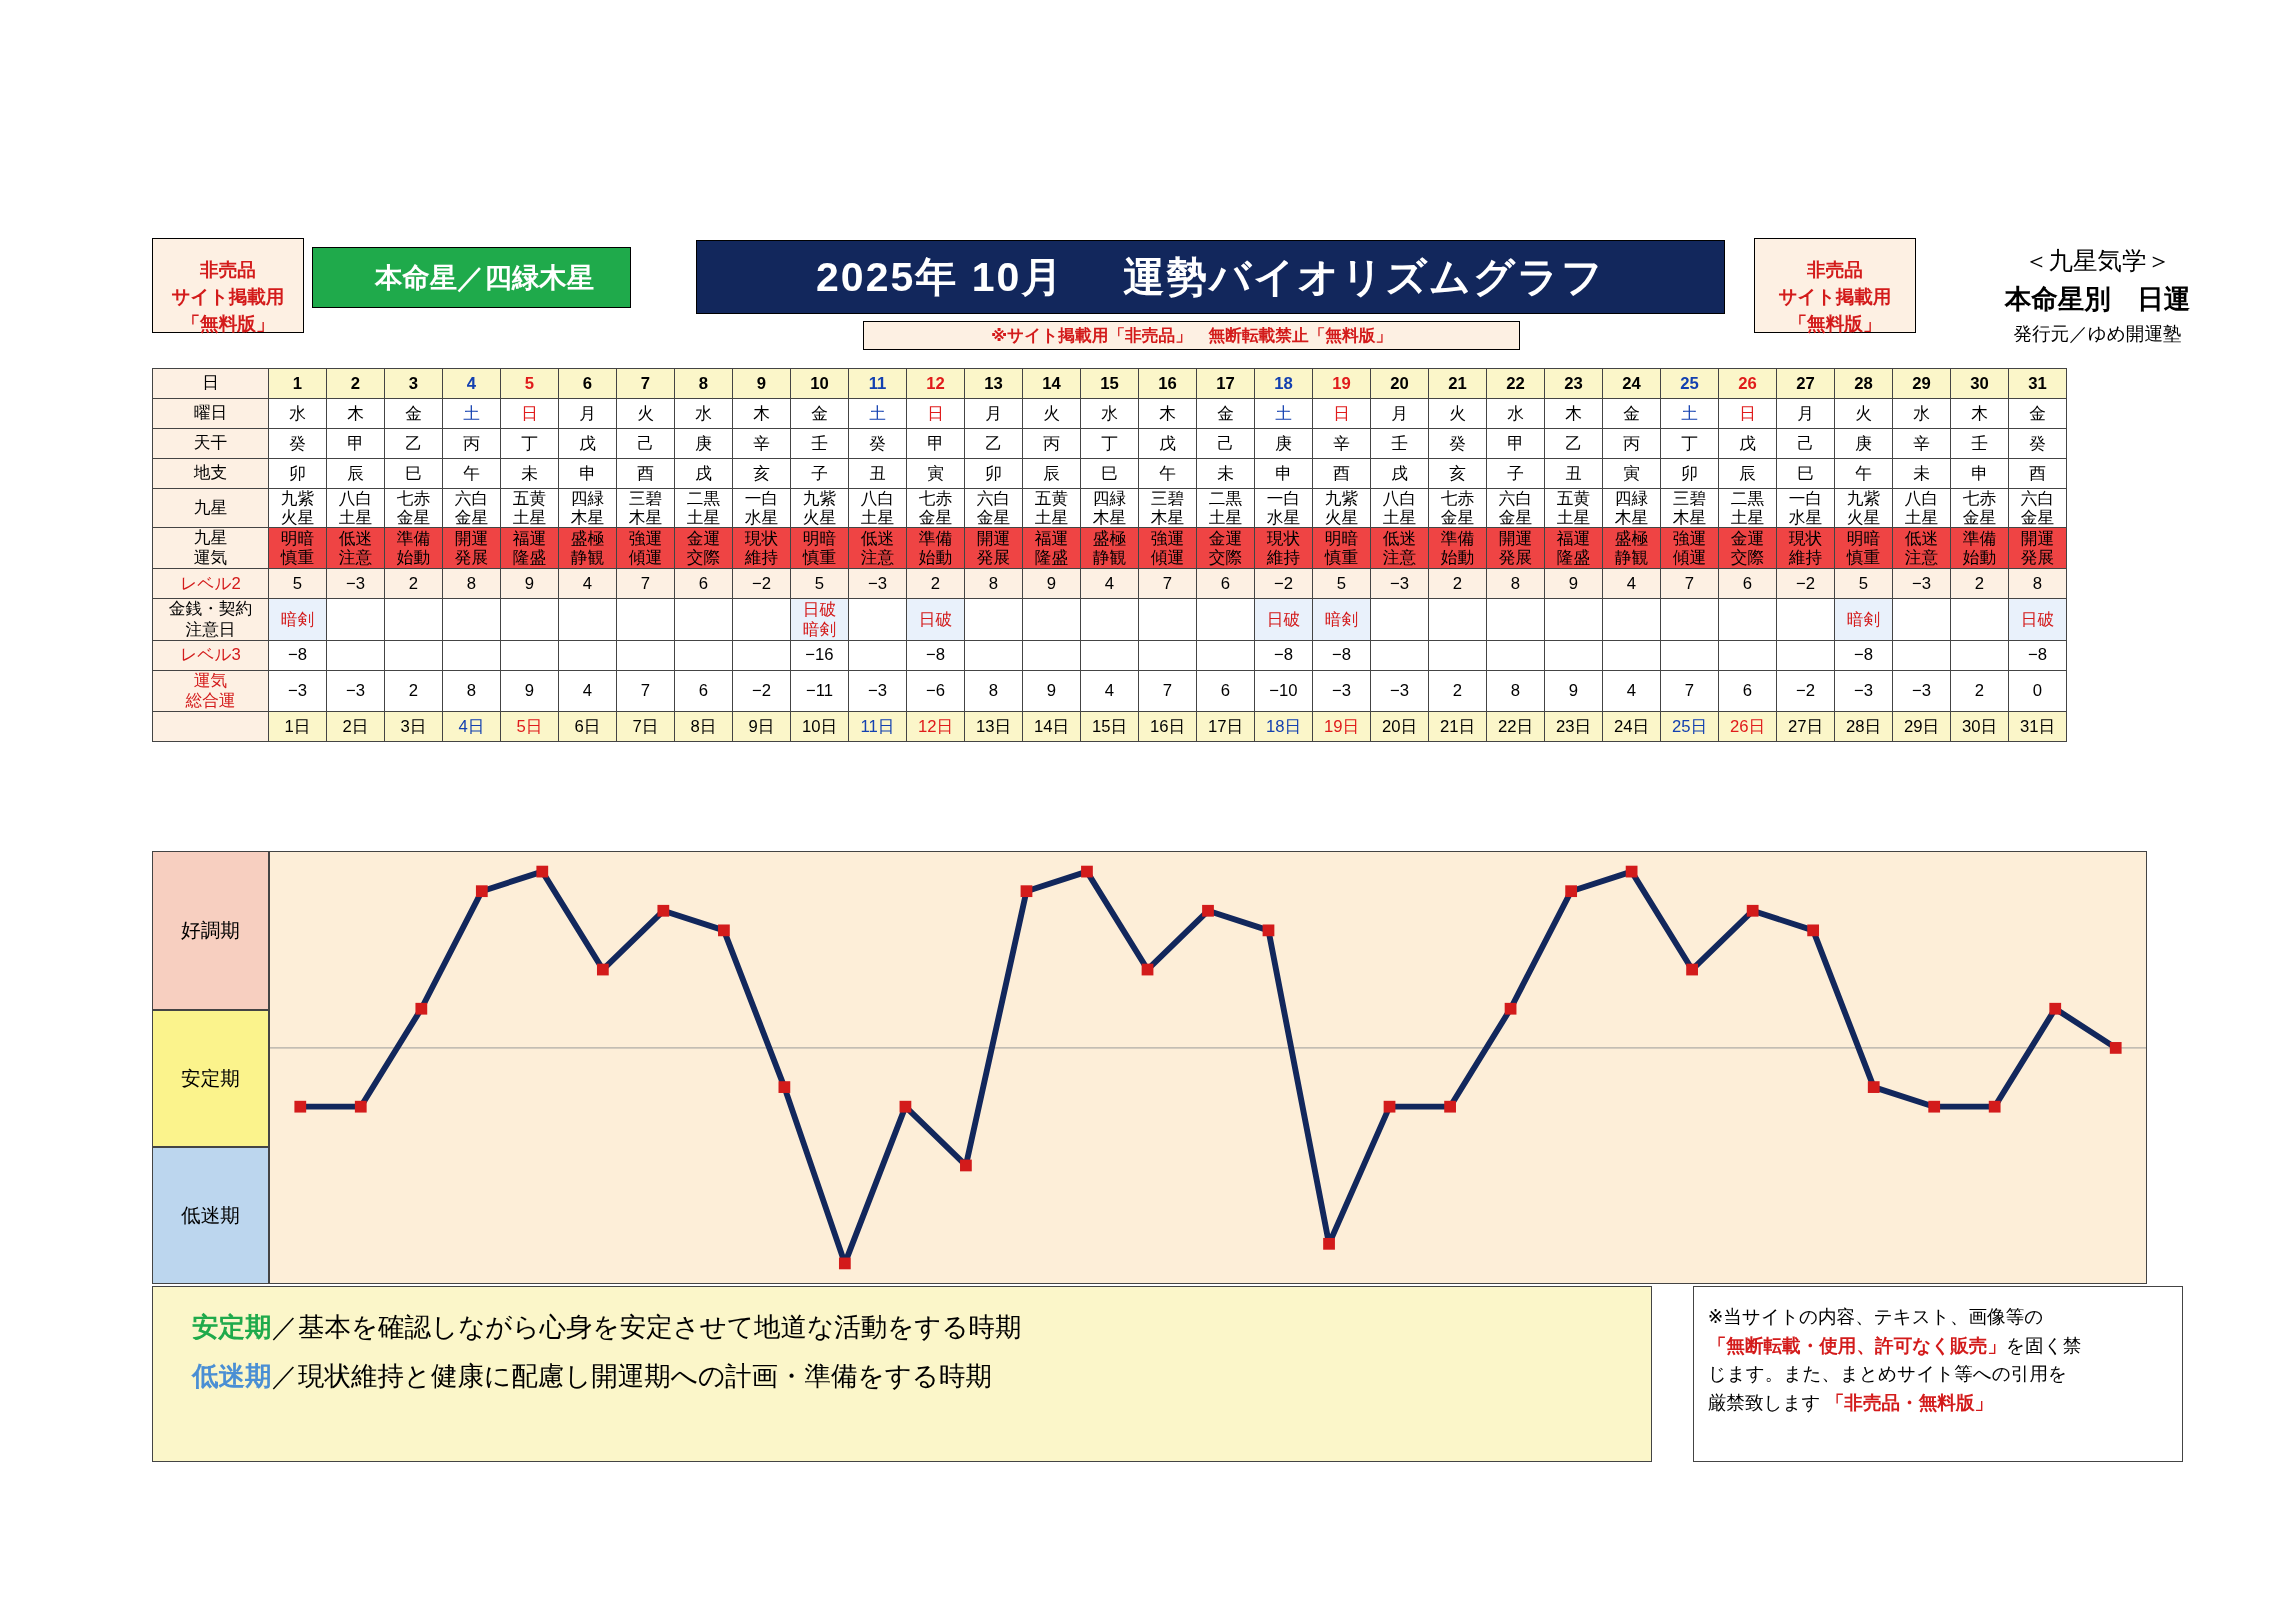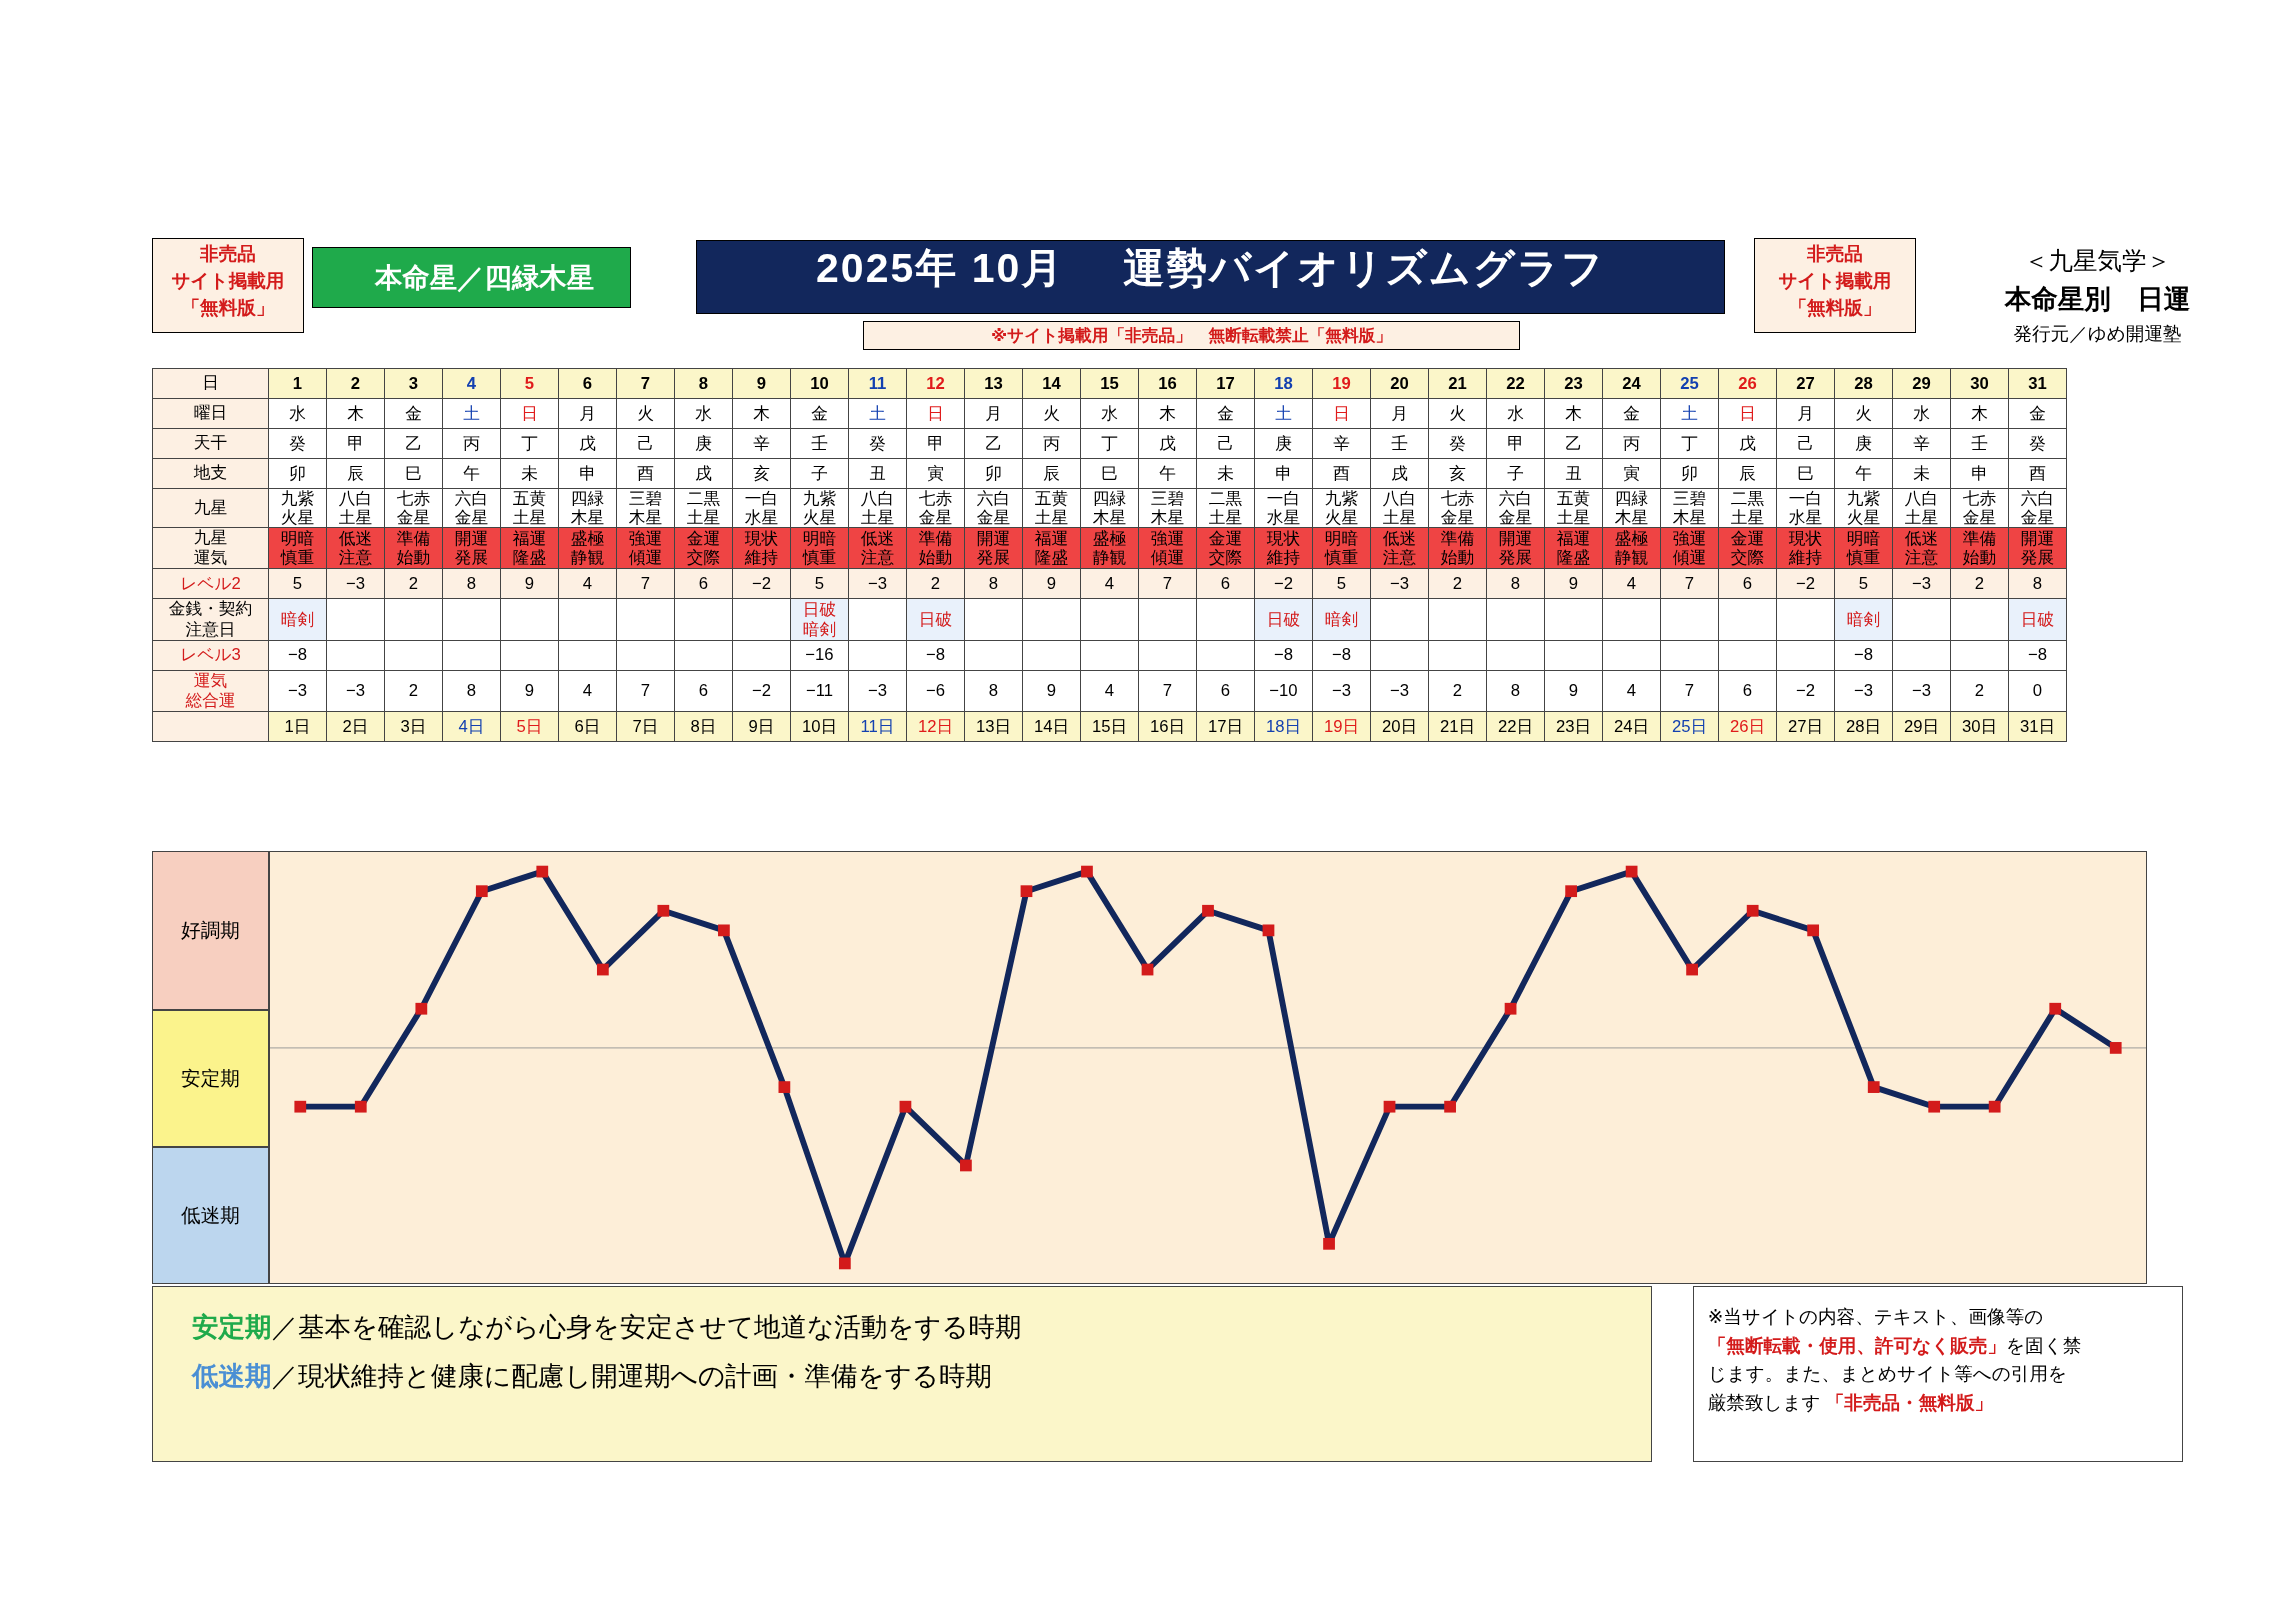--- a/index.html
+++ b/index.html
@@ -1,25 +1,25 @@
 <!DOCTYPE html>
 <html><head>
 <meta charset="utf-8">
 <style>
   html,body{margin:0;padding:0;background:#ffffff;}
   body{width:2293px;height:1621px;font-family:"Liberation Sans","DejaVu Sans",sans-serif;color:#000;}
   .page{position:relative;width:2293px;height:1621px;}
   .hdr-cell{position:absolute;box-sizing:border-box;}
 
   .freebox{border:1px solid #000;background:#fdf0e3;color:#d31b1b;
-    font-size:18.6px;line-height:1.45;text-align:center;font-weight:bold;padding-top:2px;}
+    font-size:18.6px;line-height:1.45;text-align:center;font-weight:bold;padding-top:18px;}
   .greenbox{border:1px solid #000;background:#1faa4b;color:#ffffff;
     font-size:27.4px;font-weight:bold;display:flex;align-items:center;justify-content:center;}
   .navybox{border:1px solid #000;background:#12275c;color:#ffffff;
-    font-size:41px;font-weight:bold;display:flex;align-items:flex-start;justify-content:center;gap:59px;}
+    font-size:41px;font-weight:bold;display:flex;align-items:center;justify-content:center;gap:59px;}
   .navybox span{letter-spacing:2px;}
   .kyuseibox{font-size:22.5px;text-align:center;line-height:1.5;}
   .kyuseibox .l1{font-size:24.5px;}
   .kyuseibox .l2{font-size:26.5px;font-weight:bold;}
   .kyuseibox .l3{font-size:18.6px;}
 
   .noticebar{position:absolute;left:863px;top:321px;width:657px;height:29px;
     background:#fdf0e3;border:1px solid #000;color:#d31b1b;font-size:16.7px;font-weight:bold;
     display:flex;align-items:center;justify-content:center;box-sizing:border-box;}
 

